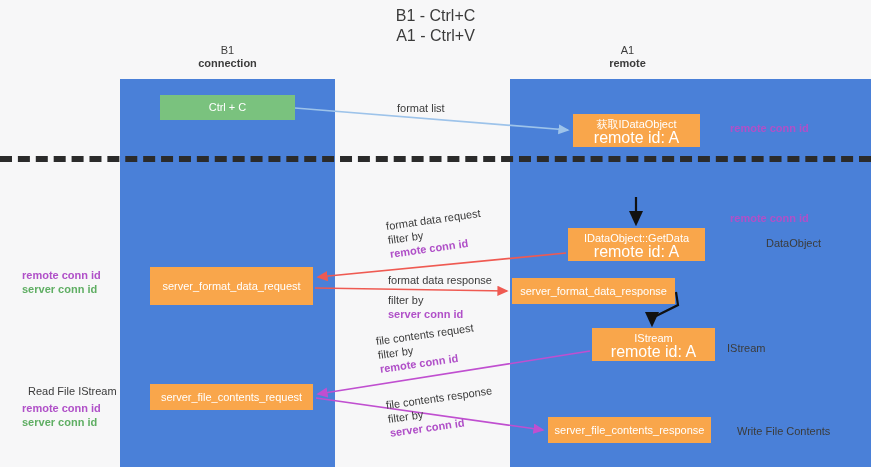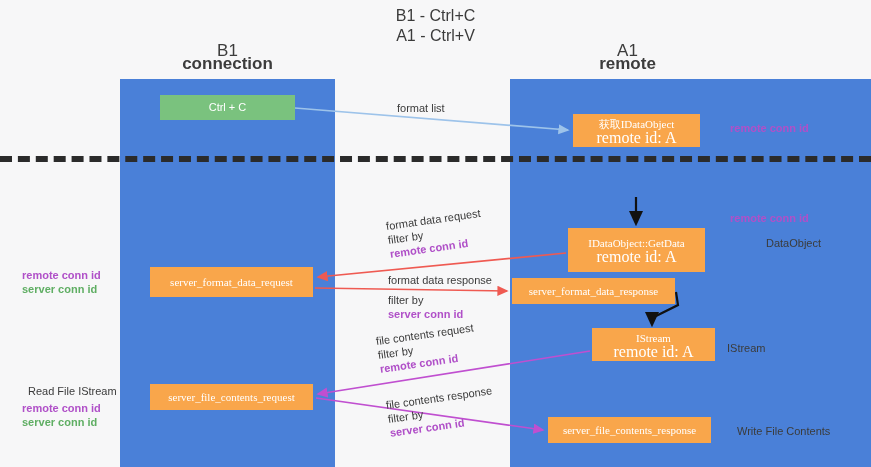--- a/index.html
+++ b/index.html
@@ -13,21 +13,21 @@
   #stage{position:relative;width:871px;height:467px;padding-left:8px;}
 
   
   .lane{position:absolute;background:#4a80d8;}
   #lane-b1{left:120px;top:79px;width:215px;height:388px;}
   #lane-a1{left:510px;top:79px;width:560px;height:388px;}
 
   
   .lane-header{
     position:absolute;text-align:center;
-    font-size:17px;line-height:13px;color:#3c3c3c;
+    font-size:11px;line-height:13px;color:#3c3c3c;
   }
   #hdr-b1{left:160px;top:44px;width:135px;}
   #hdr-a1{left:560px;top:44px;width:135px;}
   .lane-header .l1{display:block;}
   .lane-header .l2{display:block;font-weight:bold;}
 
   
   #title{
     position:absolute;left:0;top:6px;width:871px;text-align:center;
     font-size:16px;line-height:20px;color:#3b3b3b;
@@ -35,28 +35,28 @@
   #title span{display:block;}
 
   
   .node{
     position:absolute;box-sizing:border-box;
     display:flex;flex-direction:column;align-items:center;justify-content:center;
     color:#ffffff;font-size:11px;line-height:13px;text-align:center;
     z-index:6;
   }
   .green{background:#7ac27e;}
-  .orange{background:#f9a64b;font-family:Liberation Serif, serif;}
+  .orange{background:#f9a64b;}
   .node .sub{display:block;font-size:16px;}
 
   #n-ctrlc{left:160px;top:95px;width:135px;height:25px;text-align:right;}
   #n-getido{left:573px;top:114px;width:127px;height:33px;}
   #n-ctrlv{left:580px;top:172px;width:113px;height:25px;}
-  #n-getdata{left:568px;top:228px;width:137px;height:44px;}
-  #n-sfdreq{left:150px;top:267px;width:163px;height:30px;}
+  #n-getdata{left:568px;top:228px;width:137px;height:33px;}
+  #n-sfdreq{left:150px;top:267px;width:163px;height:38px;}
   #n-sfdres{left:512px;top:278px;width:163px;height:26px;}
   #n-istream{left:592px;top:328px;width:123px;height:33px;}
   #n-sfcreq{left:150px;top:384px;width:163px;height:26px;}
   #n-sfcres{left:548px;top:417px;width:163px;height:26px;}
 
   
   .txt{position:absolute;font-size:11px;line-height:14px;color:#3b3b3b;z-index:7;white-space:nowrap;}
   .purple{color:#b050c8;font-weight:bold;}
   .green-t{color:#5fae63;font-weight:bold;}
   .rot{transform:rotate(-8deg);transform-origin:left center;}

